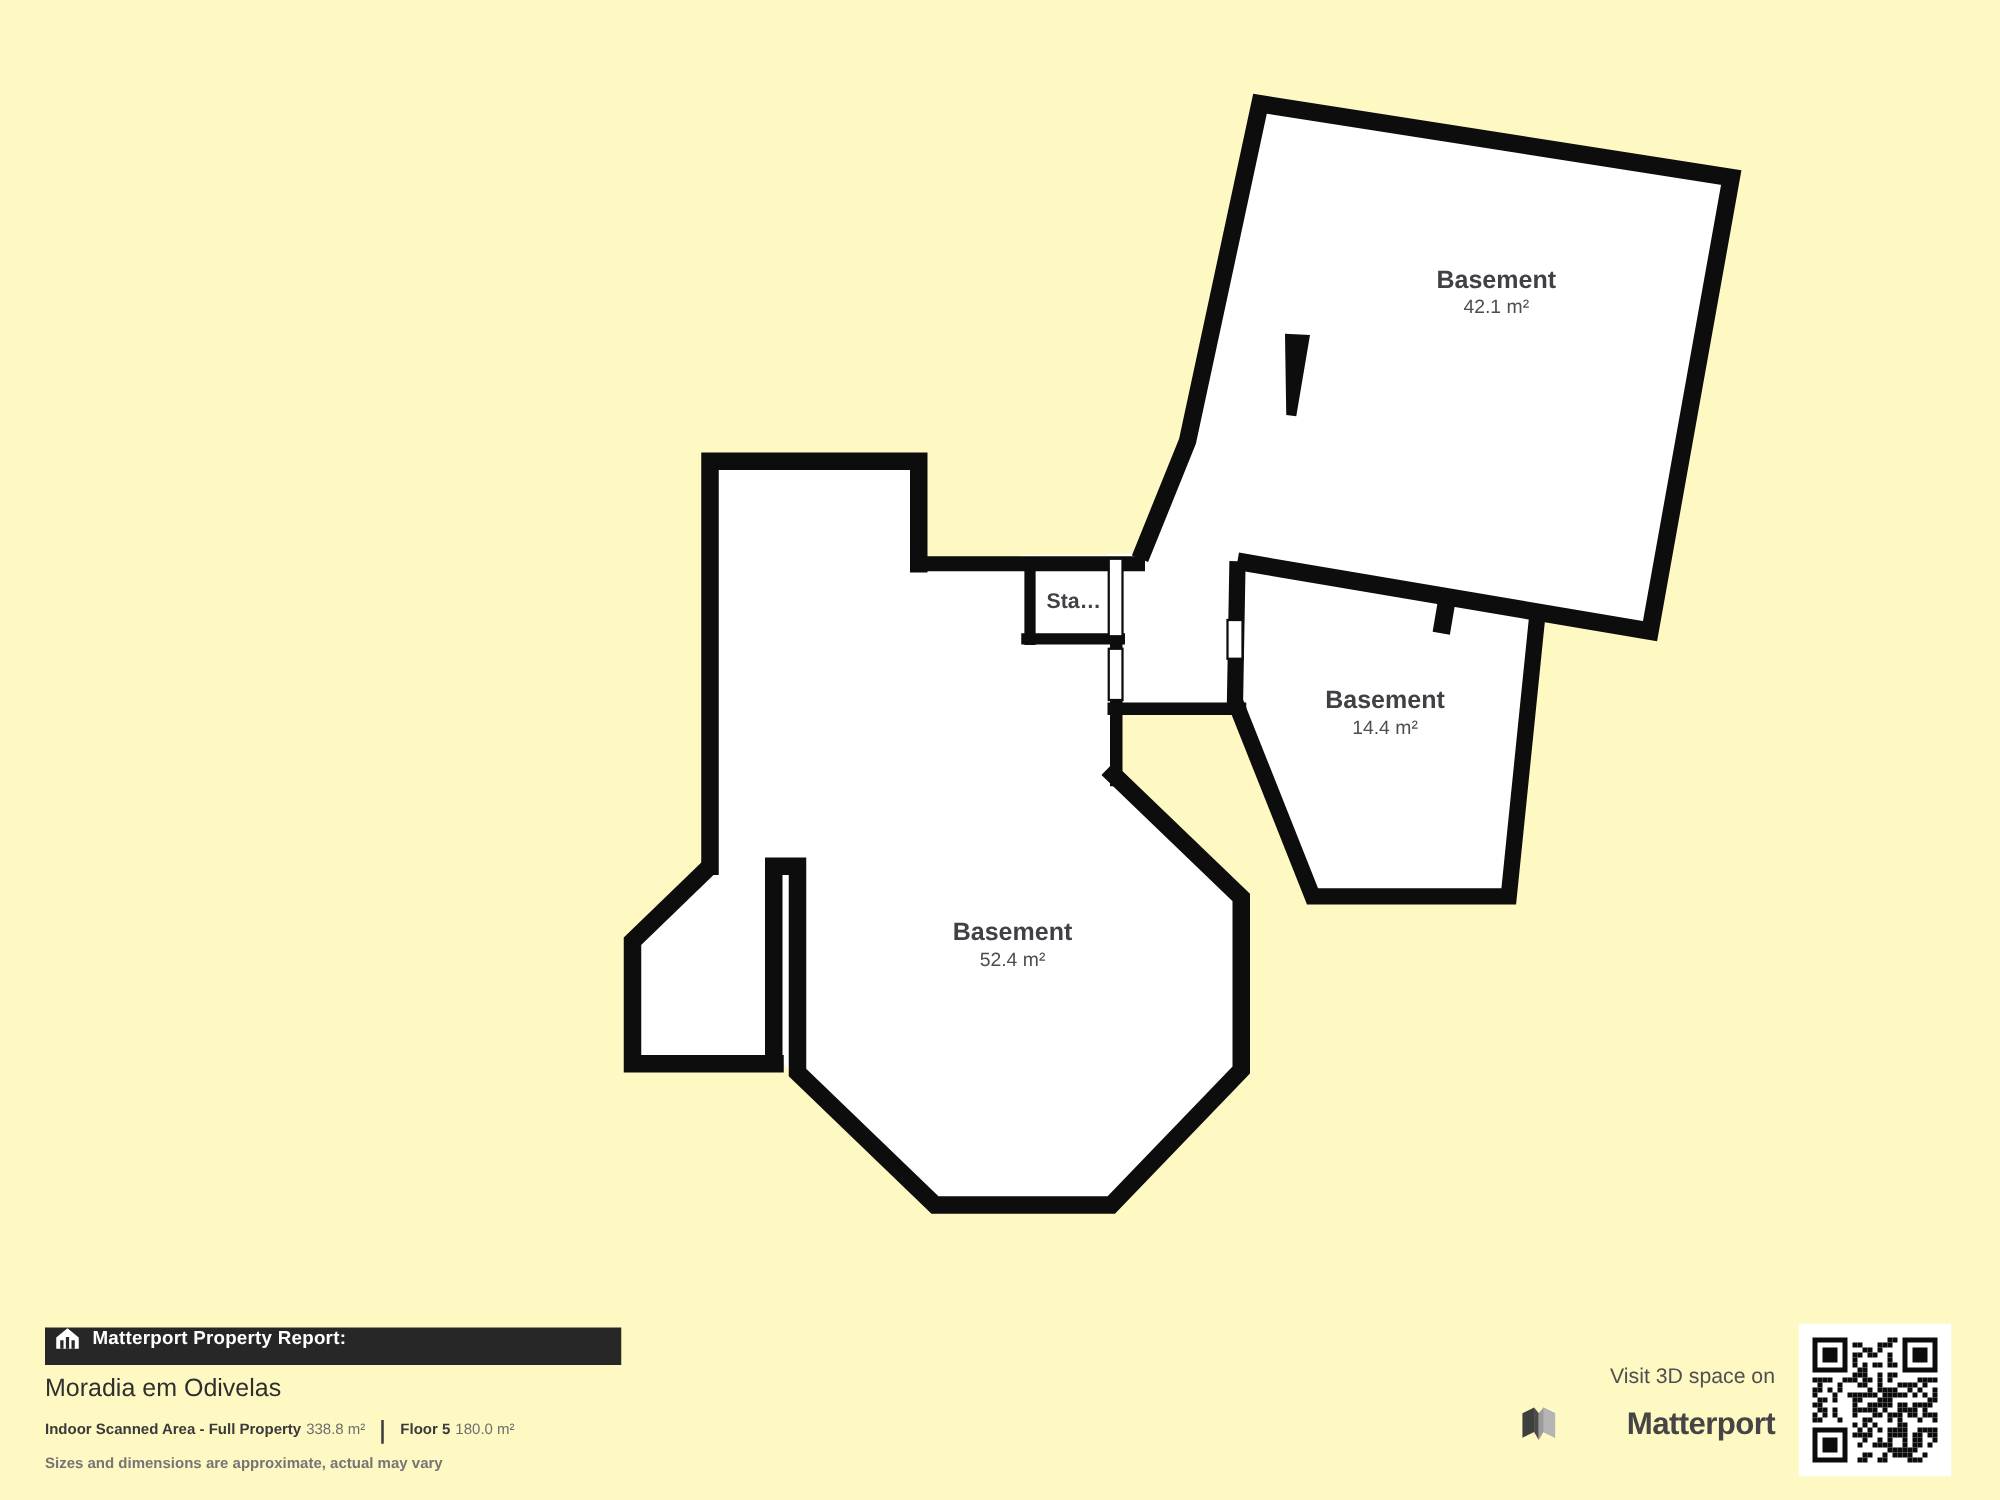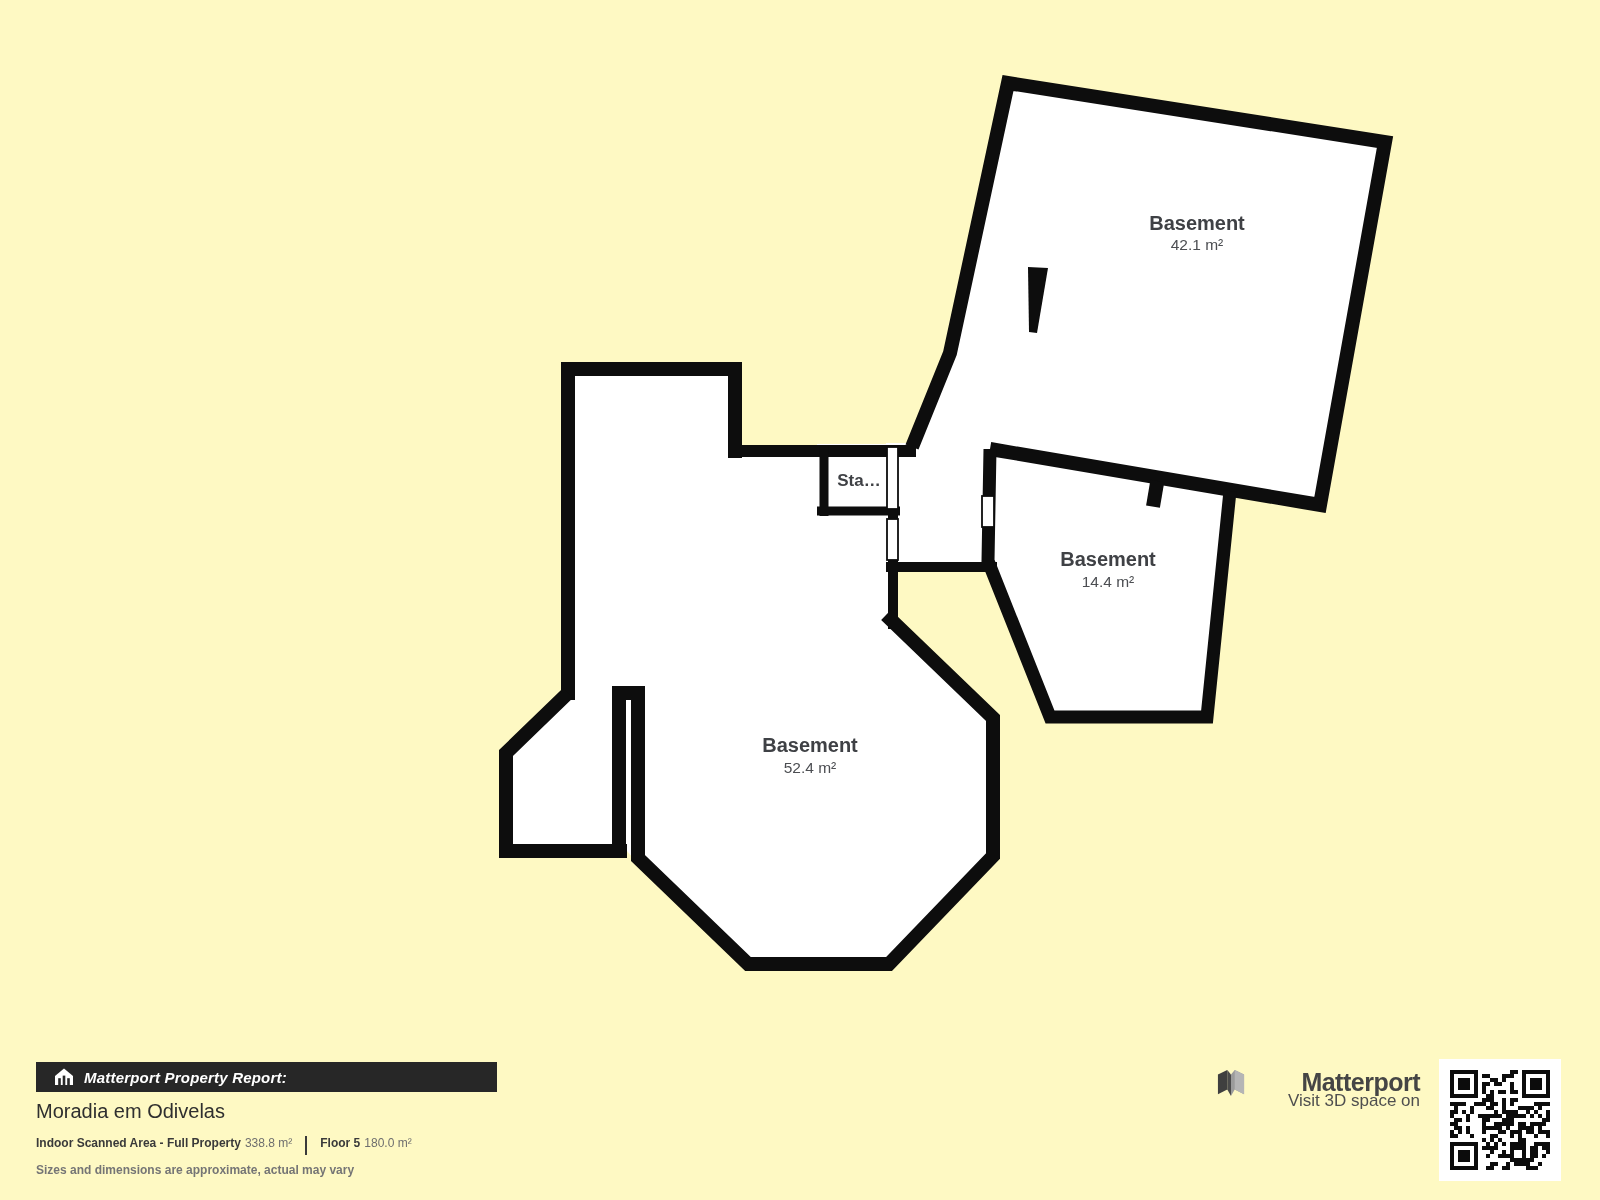--- a/index.html
+++ b/index.html
@@ -9,33 +9,33 @@
     font-family:"Liberation Sans", sans-serif;
   }
   .plan-svg{position:absolute;left:0;top:0;}
   .room-name{font-family:"Liberation Sans",sans-serif;font-size:20px;font-weight:bold;fill:#3f4145;}
   .room-area{font-family:"Liberation Sans",sans-serif;font-size:15.5px;fill:#4c4e52;}
   .room-name-sm{font-family:"Liberation Sans",sans-serif;font-size:17px;font-weight:bold;fill:#3f4145;}
 
   
   .badge-bar{
     position:absolute;left:36px;top:1062px;width:461px;height:30px;
-    background:#272727;display:flex;align-items:center;padding-left:18px;box-sizing:border-box;font-style:italic;
+    background:#272727;display:flex;align-items:flex-start;padding-left:8px;box-sizing:border-box;
   }
   .badge-bar .txt{color:#ffffff;font-size:15px;font-weight:bold;margin-left:10px;letter-spacing:.2px;}
   .prop-name{position:absolute;left:36px;top:1100px;font-size:20px;font-weight:normal;color:#2f2f2f;}
   .stats{position:absolute;left:36px;top:1136px;display:flex;align-items:baseline;font-size:12px;color:#6e6e6e;white-space:nowrap;}
   .stats b{color:#3a3a3a;}
   .stats .val{margin-left:4px;}
   .stats .divider{display:inline-block;width:2px;height:19px;background:#3a3a3a;margin:0 13px;align-self:center;}
   .note{position:absolute;left:36px;top:1163px;font-size:12px;color:#757575;font-weight:bold;}
 
   
   .visit{position:absolute;right:180px;top:1091px;font-size:17px;color:#4f4f4f;}
-  .brandrow{position:absolute;right:180px;top:1068px;display:flex;align-items:center;gap:47px;}
+  .brandrow{position:absolute;right:180px;top:1125px;display:flex;gap:47px;}
   .brand-word{font-size:25px;font-weight:bold;color:#454545;letter-spacing:-0.5px;margin-left:8px;}
   .qr{position:absolute;left:1439px;top:1059px;width:122px;height:122px;background:#ffffff;}
 </style>
 </head>
 <body>
 
 <div class="stage">
 
   <svg class="plan-svg" width="1600" height="1200" viewBox="0 0 1600 1200">
 

